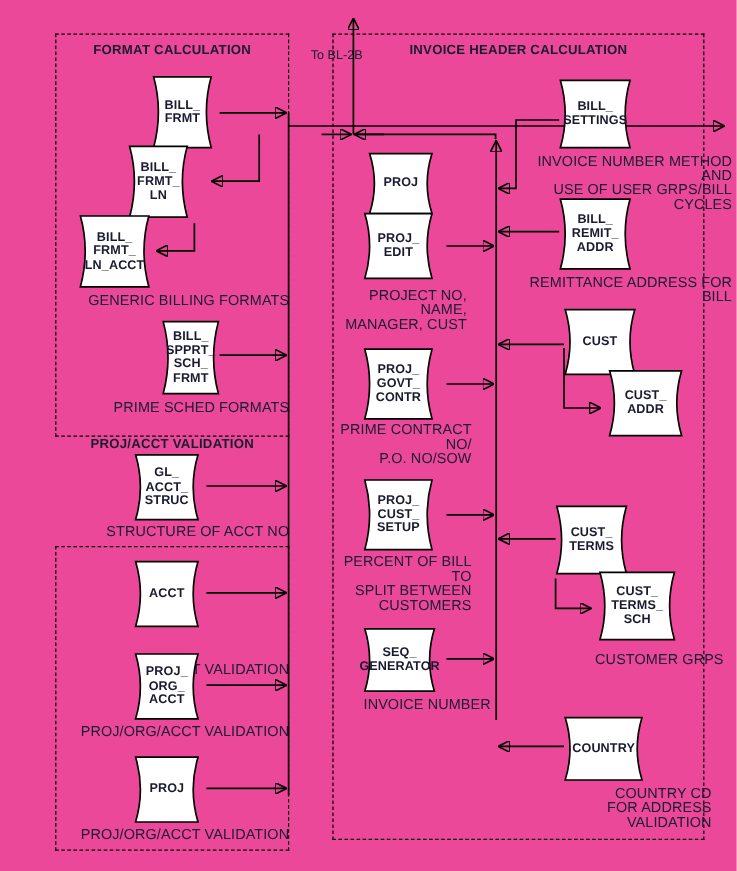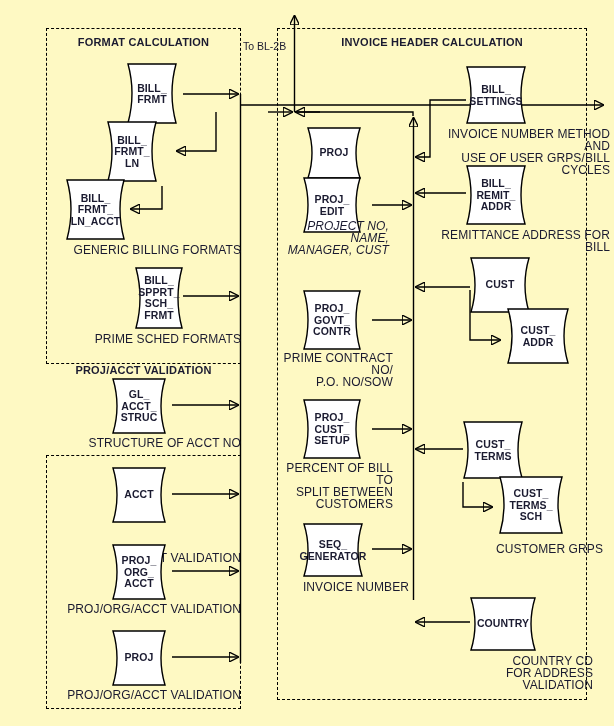--- a/index.html
+++ b/index.html
@@ -6,21 +6,21 @@
   html,body{margin:0;padding:0;background:#ffffff;}
   body{
     font-family:"Liberation Sans", sans-serif;
     color:#1a1a30;
     -webkit-font-smoothing:antialiased;
   }
   #canvas{
     position:relative;
     width:614px;
     height:726px;
-    background:#fef9c3;
+    background:#ec4899;
     overflow:hidden;
   }
   
   .region{
     position:absolute;
     border:1.5px dashed #000;
     box-sizing:border-box;
     background:transparent;
   }
   .region-title{
@@ -72,20 +72,21 @@
   #wires line, #wires path, #wires polyline{
     stroke:#000;
     stroke-width:1.4;
     fill:none;
   }
   .note{
     position:absolute;
     font-size:10.5px;
     color:#1a1a30;
     white-space:nowrap;
+    margin-left:16px;
   }
 </style>
 </head>
 <body>
 
 <div id="canvas">
 
   <div class="region" style="left:46px;top:28px;width:195px;height:336px;"></div>
 
   <div class="region" style="left:46px;top:455px;width:195px;height:254px;"></div>
@@ -247,21 +248,21 @@
   </div>
 
   <div class="store" style="left:294px;top:176px;width:76px;height:58px;">
     <svg viewBox="0 0 76 58" preserveAspectRatio="none">
       <path d="M10,2 L66,2 Q58,29 66,56 L10,56 Q18,29 10,2 Z" fill="#fff" stroke="#000" stroke-width="1.4"></path>
     </svg>
     <span class="lbl">PROJ_
 EDIT</span>
   </div>
 
-  <div class="caption" style="left:277px;top:220px;width:112px;font-style:italic;">PROJECT NO, NAME,
+  <div class="caption" style="left:277px;top:240px;width:112px;">PROJECT NO, NAME,
 MANAGER, CUST</div>
 
   <div class="store" style="left:294px;top:289px;width:76px;height:62px;">
     <svg viewBox="0 0 76 62" preserveAspectRatio="none">
       <path d="M10,2 L66,2 Q58,31 66,60 L10,60 Q18,31 10,2 Z" fill="#fff" stroke="#000" stroke-width="1.4"></path>
     </svg>
     <span class="lbl">PROJ_
 GOVT_
 CONTR</span>
   </div>

